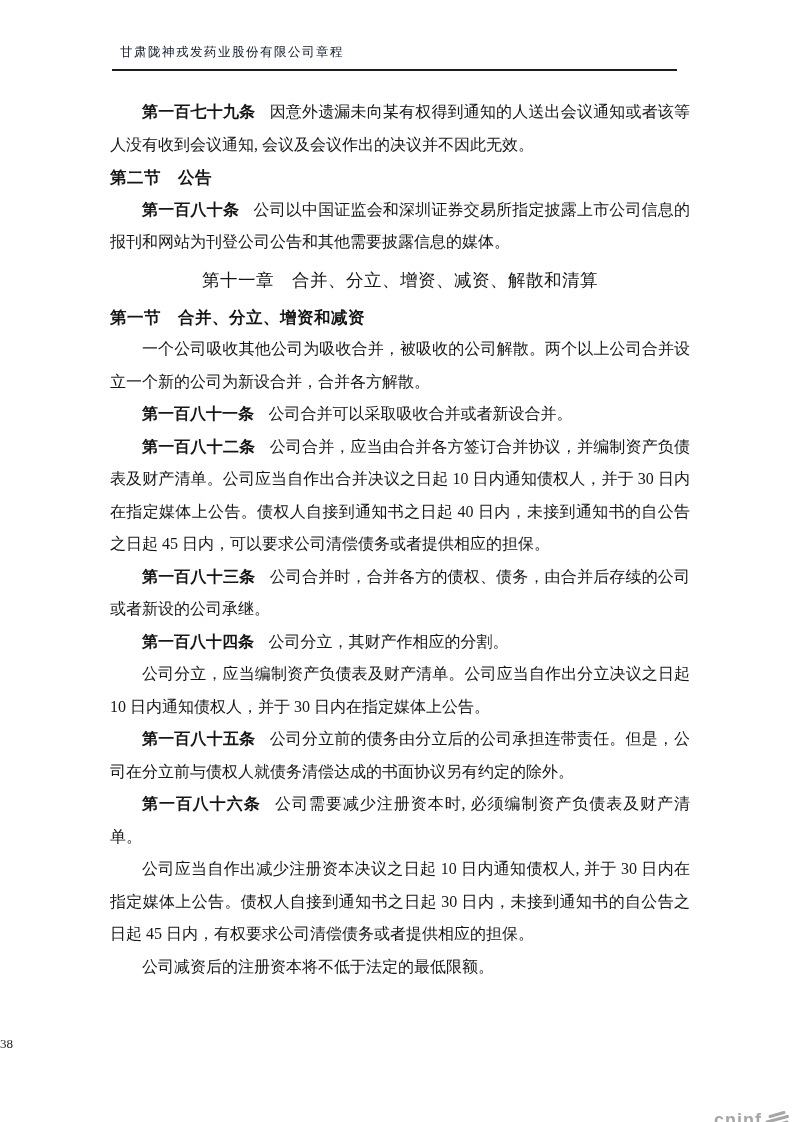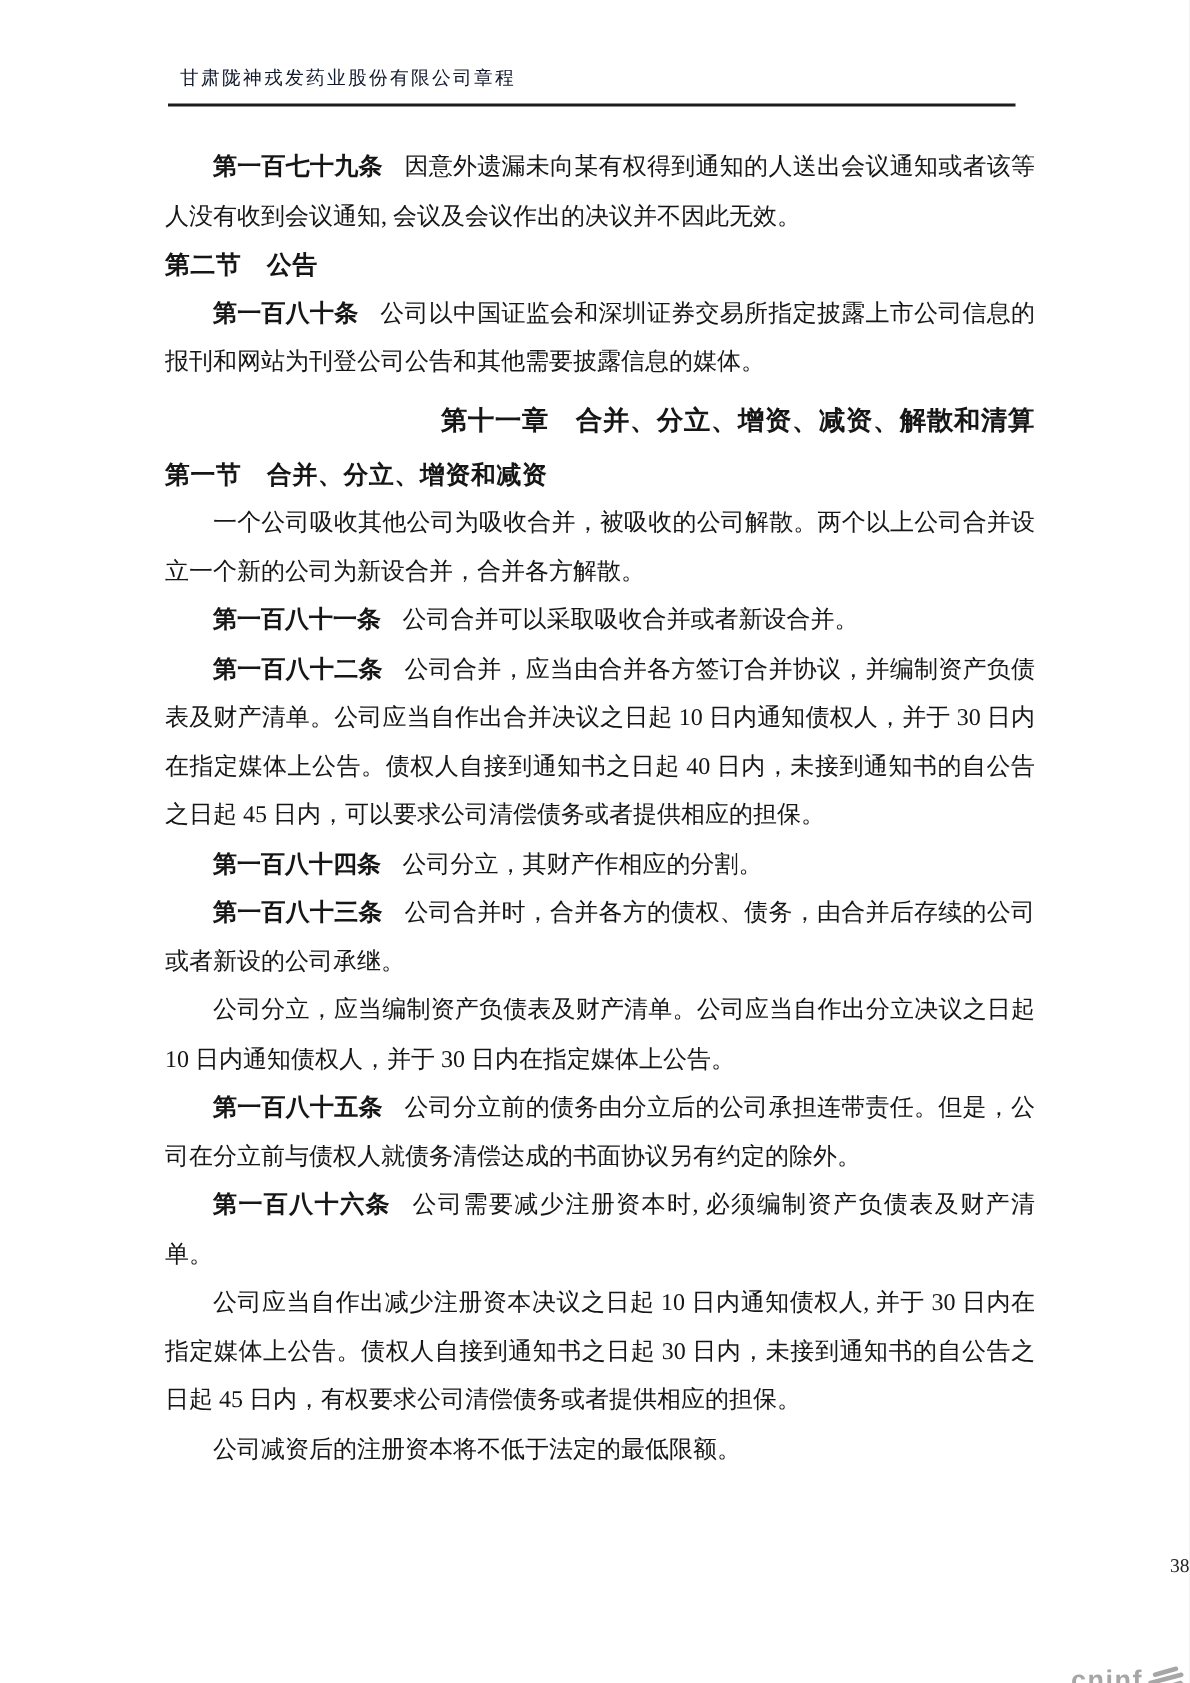--- a/index.html
+++ b/index.html
@@ -35,39 +35,39 @@
   .para{margin:0;text-indent:2em;}
   .lead{
     font-weight:bold;
     font-family:"Liberation Sans","DejaVu Sans",sans-serif;
     margin-right:0.9em;
   }
   .h-chapter{
     font-size:17.5px;
     line-height:36px;
     margin:3px 0;
-    text-align:right;
-    font-weight:bold;
+    text-align:center;
+    font-weight:normal;
     text-indent:0;
     font-family:"Liberation Sans","DejaVu Sans",sans-serif;
     letter-spacing:0.5px;
   }
   .h-section{
     font-size:16.5px;
     line-height:32.5px;
     margin:0;
     font-weight:bold;
     text-indent:0;
     font-family:"Liberation Sans","DejaVu Sans",sans-serif;
     letter-spacing:0.5px;
   }
   .pageno{
     position:absolute;
     left:0;right:0;top:1036px;
-    text-align:right;
+    text-align:left;
     font-size:13px;
     color:#222;
   }
   .logo{
     position:absolute;
     right:3px;top:1066px;
     width:120px;
     text-align:right;
     color:#a6a6a6;
     font-family:"Liberation Sans","DejaVu Sans",sans-serif;
@@ -116,23 +116,23 @@
     <h2 class="h-chapter">第十一章　合并、分立、增资、减资、解散和清算</h2>
 
     <h3 class="h-section">第一节　合并、分立、增资和减资</h3>
 
     <p class="para">一个公司吸收其他公司为吸收合并，被吸收的公司解散。两个以上公司合并设立一个新的公司为新设合并，合并各方解散。</p>
 
     <p class="para"><span class="lead">第一百八十一条</span><span>公司合并可以采取吸收合并或者新设合并。</span></p>
 
     <p class="para"><span class="lead">第一百八十二条</span><span>公司合并，应当由合并各方签订合并协议，并编制资产负债表及财产清单。公司应当自作出合并决议之日起 10 日内通知债权人，并于 30 日内在指定媒体上公告。债权人自接到通知书之日起 40 日内，未接到通知书的自公告之日起 45 日内，可以要求公司清偿债务或者提供相应的担保。</span></p>
 
+    <p class="para"><span class="lead">第一百八十三条</span><span>公司合并时，合并各方的债权、债务，由合并后存续的公司或者新设的公司承继。</span></p>
+
     <p class="para"><span class="lead">第一百八十四条</span><span>公司分立，其财产作相应的分割。</span></p>
-
-    <p class="para"><span class="lead">第一百八十三条</span><span>公司合并时，合并各方的债权、债务，由合并后存续的公司或者新设的公司承继。</span></p>
 
     <p class="para">公司分立，应当编制资产负债表及财产清单。公司应当自作出分立决议之日起 10 日内通知债权人，并于 30 日内在指定媒体上公告。</p>
 
     <p class="para"><span class="lead">第一百八十五条</span><span>公司分立前的债务由分立后的公司承担连带责任。但是，公司在分立前与债权人就债务清偿达成的书面协议另有约定的除外。</span></p>
 
     <p class="para"><span class="lead">第一百八十六条</span><span>公司需要减少注册资本时, 必须编制资产负债表及财产清单。</span></p>
 
     <p class="para">公司应当自作出减少注册资本决议之日起 10 日内通知债权人, 并于 30 日内在指定媒体上公告。债权人自接到通知书之日起 30 日内，未接到通知书的自公告之日起 45 日内，有权要求公司清偿债务或者提供相应的担保。</p>
 
     <p class="para">公司减资后的注册资本将不低于法定的最低限额。</p>

